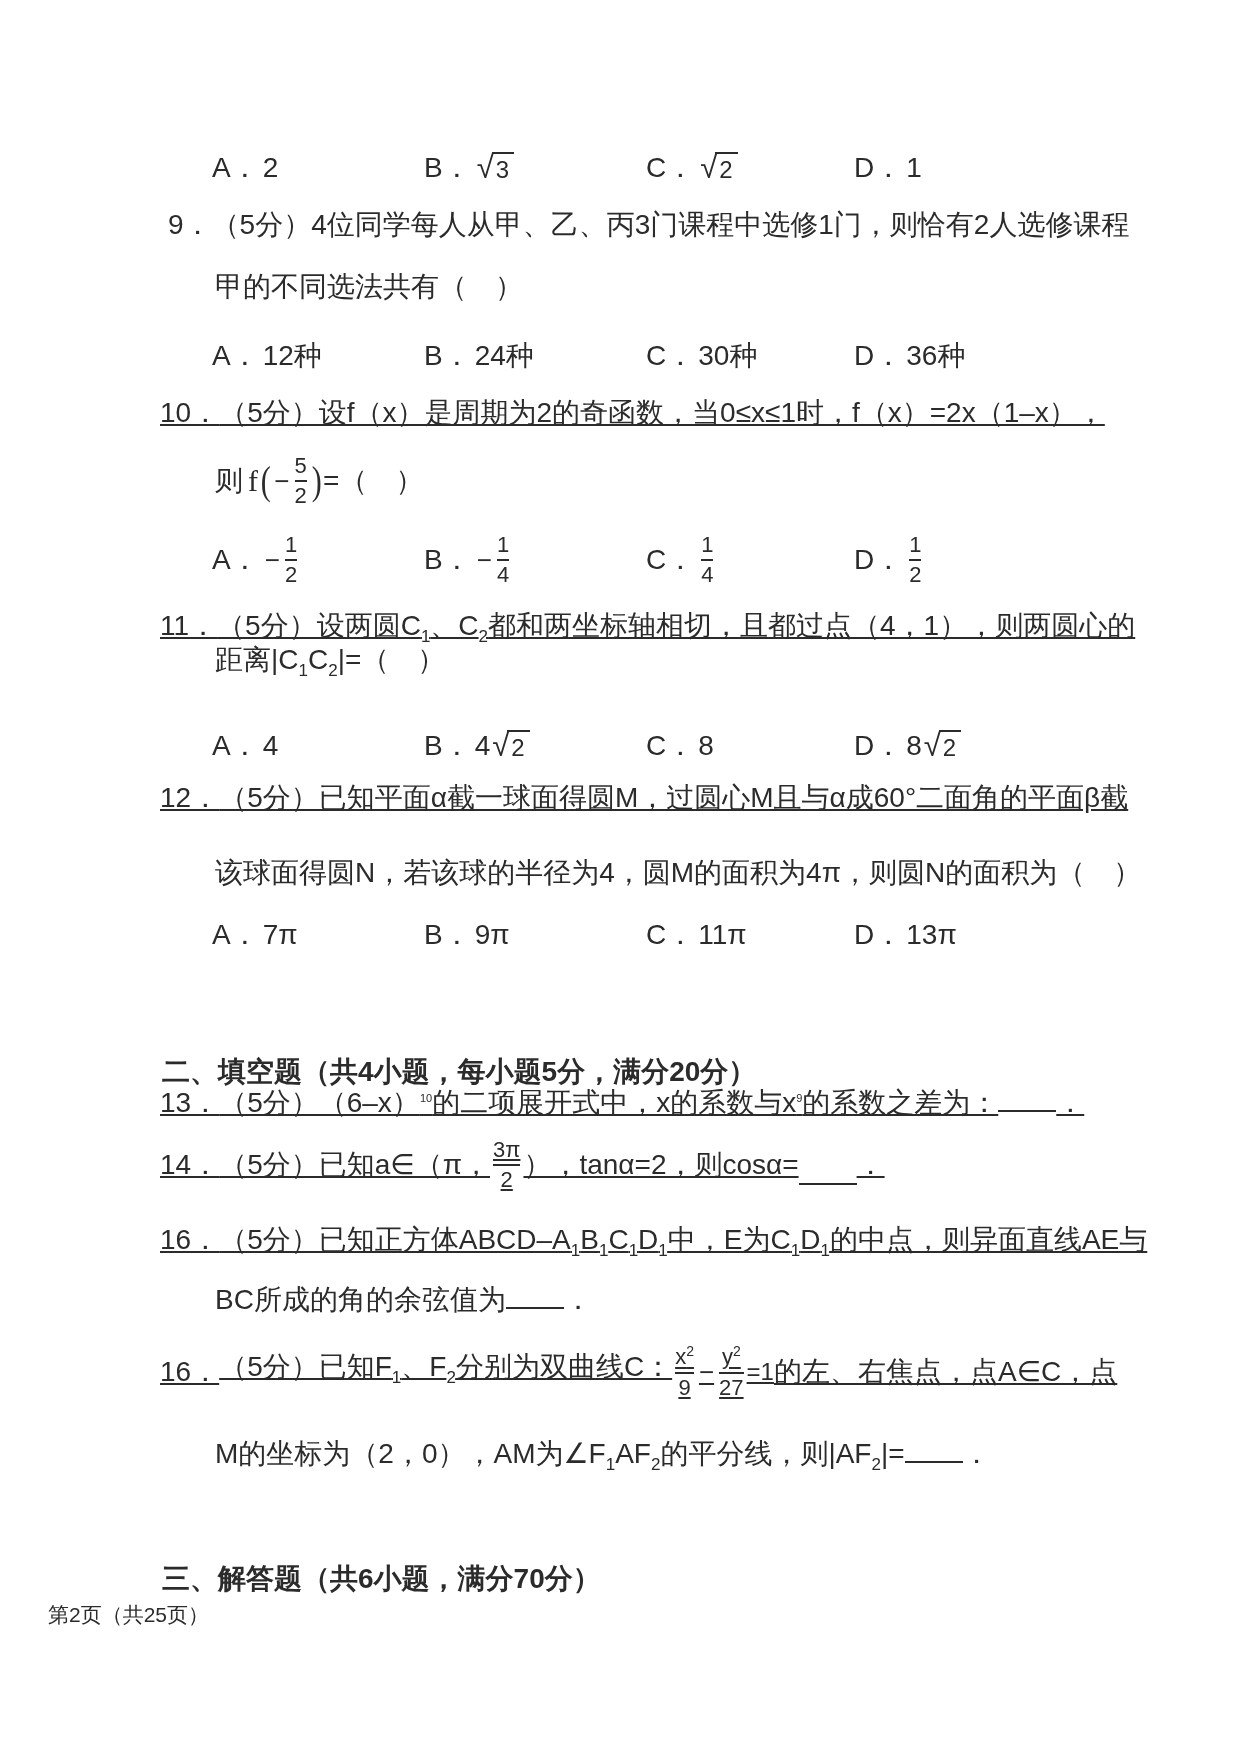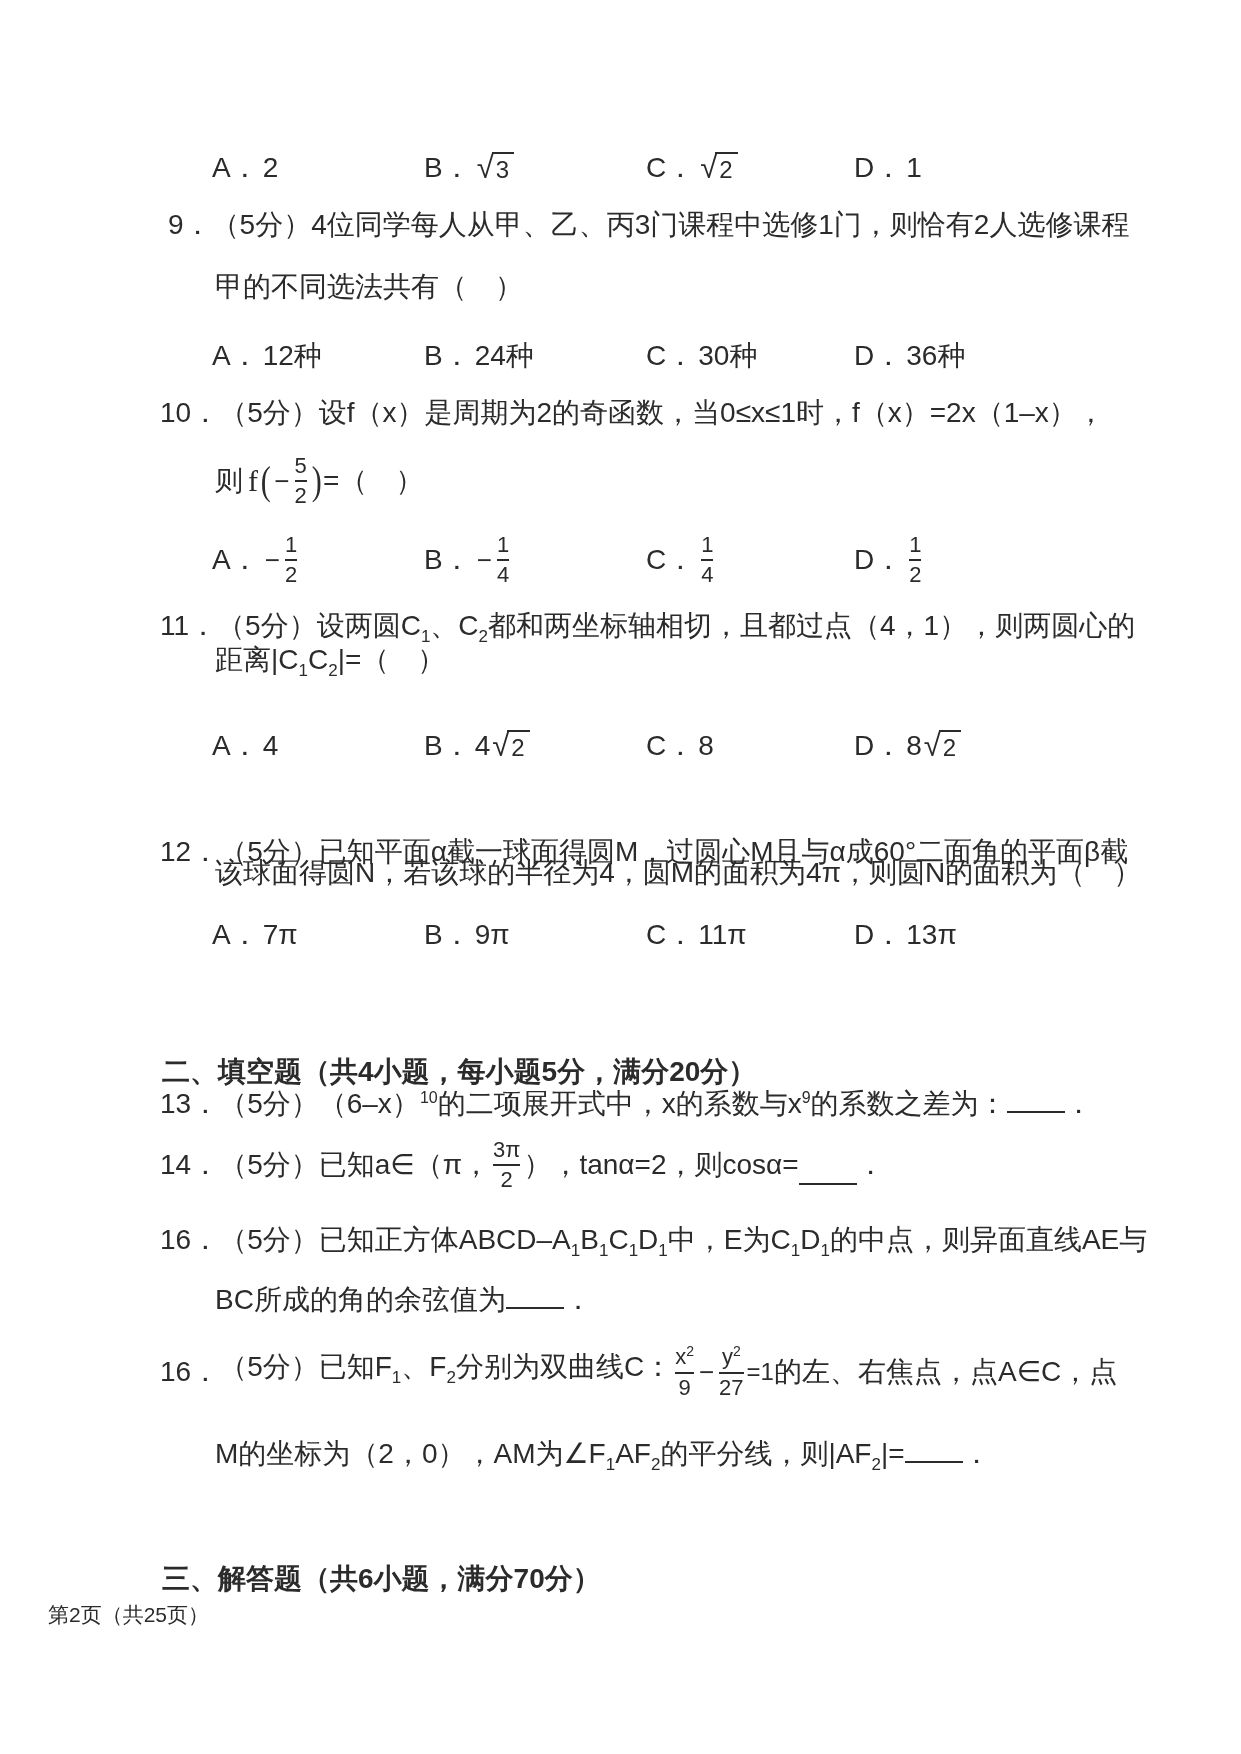--- a/index.html
+++ b/index.html
@@ -2,38 +2,38 @@
 <html><head>
 <meta charset="utf-8">
 <style>
   html,body{margin:0;padding:0;background:#fff;}
   .page{
     position:relative;width:1241px;height:1754px;background:#ffffff;
     font-family:"Liberation Sans","DejaVu Sans",sans-serif;
     color:#2b2b2b;font-size:28px;overflow:hidden;
   }
   .line{position:absolute;white-space:nowrap;line-height:38px;}
-  .qline{left:160px;}
+  .qline{left:160px;text-decoration:underline;}
   .q1dig{left:168px;text-align:right;}
   .cont{left:215px;}
   .vflex{display:flex;align-items:center;}
   .row{position:absolute;left:0;width:100%;}
   .row .opt{position:absolute;top:0;height:100%;display:flex;align-items:center;white-space:nowrap;}
   .opt-a{left:212px}.opt-b{left:424px}.opt-c{left:646px}.opt-d{left:854px}
   .lbl{margin-right:4px;}
   .frac{display:inline-flex;flex-direction:column;align-items:center;
         font-size:22px;line-height:24px;vertical-align:middle;margin:0 3px;}
   .frac .bar{align-self:stretch;height:0;border-top:2px solid #2b2b2b;margin:2px 0;}
   .frac sup{font-size:14px;line-height:14px;}
   .sqrt{display:inline-flex;align-items:flex-start;margin-left:2px;}
   .sqrt .sign{font-size:31px;line-height:32px;}
   .sqrt .rad{font-size:24px;line-height:27px;border-top:2px solid #2b2b2b;
              margin-left:-2px;padding:2px 5px 0 4px;}
   sub{font-size:17px;}
-  sup{font-size:16px;}
+  sup{font-size:11px;}
   .blank{display:inline-block;width:58px;height:30px;border-bottom:2px solid #2b2b2b;}
   .vflex .blank{margin-top:8px;}
   .sec{left:162px;font-weight:bold;margin-top:36px;}
   .footer{left:0;width:100%;text-align:left;font-size:21px;margin-left:48px;}
   .func{font-family:"Liberation Serif","DejaVu Serif",serif;font-size:30px;margin:0 1px 0 5px;}
   .bigparen{font-family:"Liberation Serif","DejaVu Serif",serif;font-size:40px;
             line-height:40px;display:inline-block;transform:scaleX(.75);font-weight:300;}
   .minus{font-size:26px;margin:0 2px;}
   .seg{white-space:nowrap;}
 </style>
@@ -161,21 +161,21 @@
     <span class="opt opt-d">
         <span class="lbl">D．</span>
         <span>8</span>
         <span class="sqrt">
           <span class="sign">√</span>
           <span class="rad">2</span>
         </span>
       </span>
   </div>
 
-  <div class="line qline" style="top:833px"><span class="seg">12．</span><span class="seg">（5分）已知平面α截一球面得圆M，过圆心M且与α成60°二面角的平面β截</span></div>
+  <div class="line qline" style="top:779px"><span class="seg">12．</span><span class="seg">（5分）已知平面α截一球面得圆M，过圆心M且与α成60°二面角的平面β截</span></div>
   <div class="line cont" style="top:854px"><span class="seg">该球面得圆N，若该球的半径为4，圆M的面积为4π，则圆N的面积为（　）</span></div>
   <div class="line row" style="top:916px;height:38px">
     <span class="opt opt-a">
         <span class="lbl">A．</span>
         <span>7π</span>
       </span>
     <span class="opt opt-b">
         <span class="lbl">B．</span>
         <span>9π</span>
       </span>

